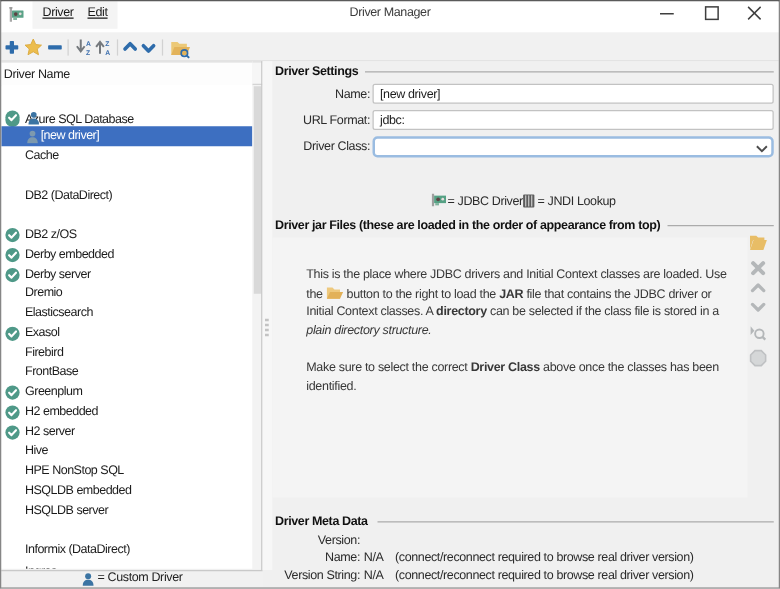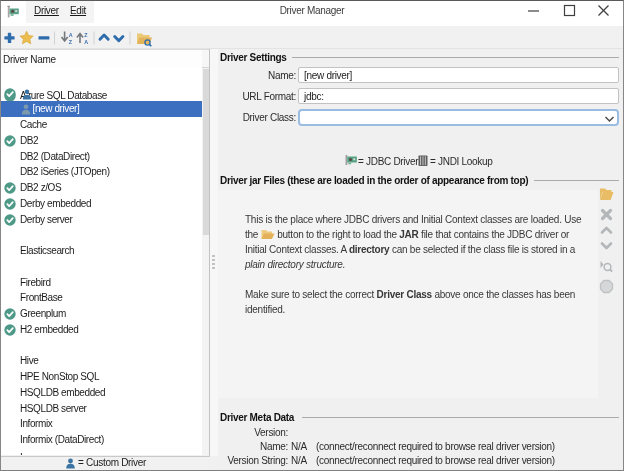--- a/index.html
+++ b/index.html
@@ -128,91 +128,95 @@
     <div class="row selrow" style="top:33px;">
       <svg class="person" style="left:20px;" width="10" height="11" viewBox="0 0 10 11">
         <circle cx="5" cy="2.8" r="2.3" fill="#7d99ae"></circle>
         <path d="M0.8 10.5 C0.8 7.1 2.6 5.7 5 5.7 C7.4 5.7 9.2 7.1 9.2 10.5 Z" fill="#7d99ae"></path>
       </svg>
       <span class="lbl2">[new driver]</span>
     </div>
     <div class="row" style="top:49px;">
       <span class="lbl">Cache</span>
     </div>
-    <div class="row" style="top:65px;">
-      <svg class="chk" width="12" height="12" viewBox="0 0 12 12">
-        <circle cx="6" cy="6" r="5.7" fill="#4f9988"></circle>
-        <path d="M3.3 6.2 L5.2 8.1 L8.8 4.2" fill="none" stroke="#fff" stroke-width="1.7" stroke-linecap="round" stroke-linejoin="round"></path>
-      </svg>
-      <span class="lbl">DB2</span>
-    </div>
     <div class="row" style="top:81px;text-decoration:underline;">
       <span class="lbl">DB2 (DataDirect)</span>
     </div>
-    <div class="row" style="top:96px;">
-      <span class="lbl">DB2 iSeries (JTOpen)</span>
-    </div>
     <div class="row" style="top:112px;">
       <svg class="chk" width="12" height="12" viewBox="0 0 12 12">
         <circle cx="6" cy="6" r="5.7" fill="#4f9988"></circle>
         <path d="M3.3 6.2 L5.2 8.1 L8.8 4.2" fill="none" stroke="#fff" stroke-width="1.7" stroke-linecap="round" stroke-linejoin="round"></path>
       </svg>
       <span class="lbl">DB2 z/OS</span>
     </div>
     <div class="row" style="top:144px;">
       <svg class="chk" width="12" height="12" viewBox="0 0 12 12">
         <circle cx="6" cy="6" r="5.7" fill="#4f9988"></circle>
         <path d="M3.3 6.2 L5.2 8.1 L8.8 4.2" fill="none" stroke="#fff" stroke-width="1.7" stroke-linecap="round" stroke-linejoin="round"></path>
       </svg>
       <span class="lbl">Derby server</span>
     </div>
     <div class="row" style="top:128px;">
       <svg class="chk" width="12" height="12" viewBox="0 0 12 12">
         <circle cx="6" cy="6" r="5.7" fill="#4f9988"></circle>
         <path d="M3.3 6.2 L5.2 8.1 L8.8 4.2" fill="none" stroke="#fff" stroke-width="1.7" stroke-linecap="round" stroke-linejoin="round"></path>
       </svg>
       <span class="lbl">Derby embedded</span>
+    </div>
+    <div class="row" style="top:159px;">
+      <span class="lbl">Dremio</span>
     </div>
     <div class="row" style="top:175px;">
       <span class="lbl">Elasticsearch</span>
     </div>
+    <div class="row" style="top:191px;">
+      <svg class="chk" width="12" height="12" viewBox="0 0 12 12">
+        <circle cx="6" cy="6" r="5.7" fill="#4f9988"></circle>
+        <path d="M3.3 6.2 L5.2 8.1 L8.8 4.2" fill="none" stroke="#fff" stroke-width="1.7" stroke-linecap="round" stroke-linejoin="round"></path>
+      </svg>
+      <span class="lbl">Exasol</span>
+    </div>
     <div class="row" style="top:207px;">
       <span class="lbl">Firebird</span>
     </div>
     <div class="row" style="top:222px;">
       <span class="lbl">FrontBase</span>
     </div>
     <div class="row" style="top:238px;">
       <svg class="chk" width="12" height="12" viewBox="0 0 12 12">
         <circle cx="6" cy="6" r="5.7" fill="#4f9988"></circle>
         <path d="M3.3 6.2 L5.2 8.1 L8.8 4.2" fill="none" stroke="#fff" stroke-width="1.7" stroke-linecap="round" stroke-linejoin="round"></path>
       </svg>
       <span class="lbl">Greenplum</span>
     </div>
     <div class="row" style="top:254px;">
       <svg class="chk" width="12" height="12" viewBox="0 0 12 12">
         <circle cx="6" cy="6" r="5.7" fill="#4f9988"></circle>
         <path d="M3.3 6.2 L5.2 8.1 L8.8 4.2" fill="none" stroke="#fff" stroke-width="1.7" stroke-linecap="round" stroke-linejoin="round"></path>
       </svg>
       <span class="lbl">H2 embedded</span>
     </div>
+    <div class="row" style="top:270px;">
+      <svg class="chk" width="12" height="12" viewBox="0 0 12 12">
+        <circle cx="6" cy="6" r="5.7" fill="#4f9988"></circle>
+        <path d="M3.3 6.2 L5.2 8.1 L8.8 4.2" fill="none" stroke="#fff" stroke-width="1.7" stroke-linecap="round" stroke-linejoin="round"></path>
+      </svg>
+      <span class="lbl">H2 server</span>
+    </div>
     <div class="row" style="top:285px;">
       <span class="lbl">Hive</span>
     </div>
     <div class="row" style="top:301px;">
       <span class="lbl">HPE NonStop SQL</span>
     </div>
     <div class="row" style="top:317px;">
       <span class="lbl">HSQLDB embedded</span>
     </div>
     <div class="row" style="top:333px;">
       <span class="lbl">HSQLDB server</span>
-    </div>
-    <div class="row" style="top:348px;">
-      <span class="lbl">Informix</span>
     </div>
     <div class="row" style="top:364px;">
       <span class="lbl">Informix (DataDirect)</span>
     </div>
     <div class="row" style="top:382px;">
       <span class="lbl">Ingres</span>
     </div>
   </div>
   <div id="scrolltrack"></div>
   <div id="scrollthumb"></div>

